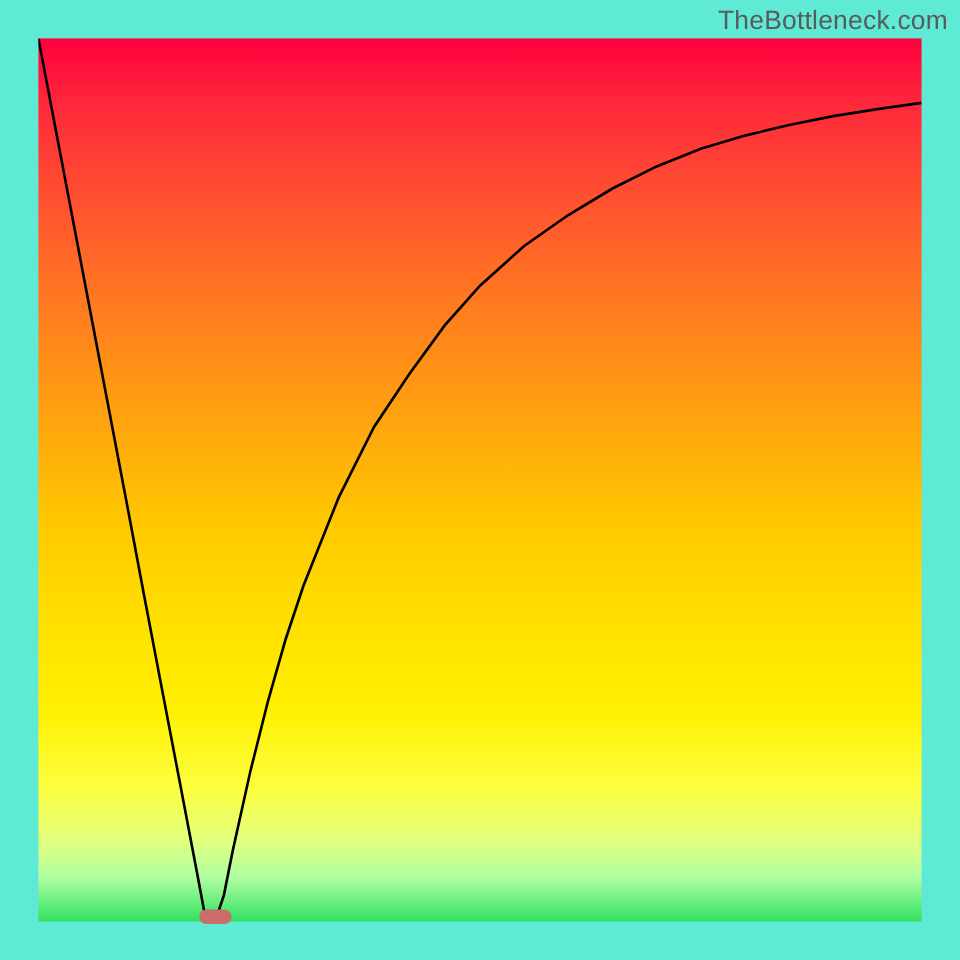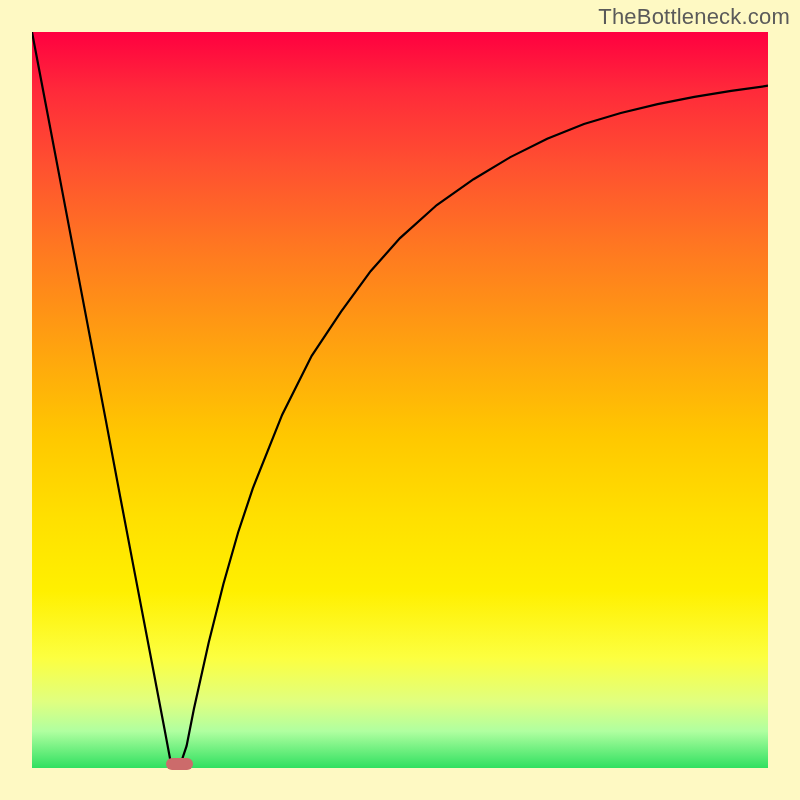--- a/index.html
+++ b/index.html
@@ -1,16 +1,16 @@
 <!DOCTYPE html>
 <html><head>
 <meta charset="utf-8">
 <style>
   html,body{margin:0;padding:0;width:800px;height:800px;overflow:hidden;background:#fff;font-family:Arial,Helvetica,sans-serif}
-  .frame{position:absolute;left:0;top:0;width:800px;height:800px;background:#fef9c3}
+  .frame{position:absolute;left:0;top:0;width:800px;height:800px;background:#5eead4}
   .plot{position:absolute;left:32px;top:32px;width:736px;height:736px;
         background:linear-gradient(to bottom,
           #ff0040 0%,
           #ff2a3a 8%,
           #ff5030 18%,
           #ff7a20 30%,
           #ffa010 42%,
           #ffc800 55%,
           #ffe000 66%,
           #fff000 76%,

